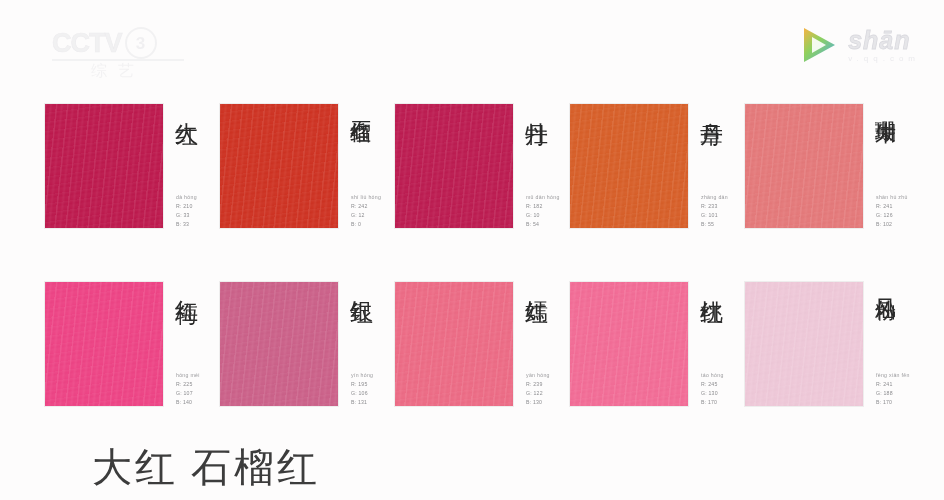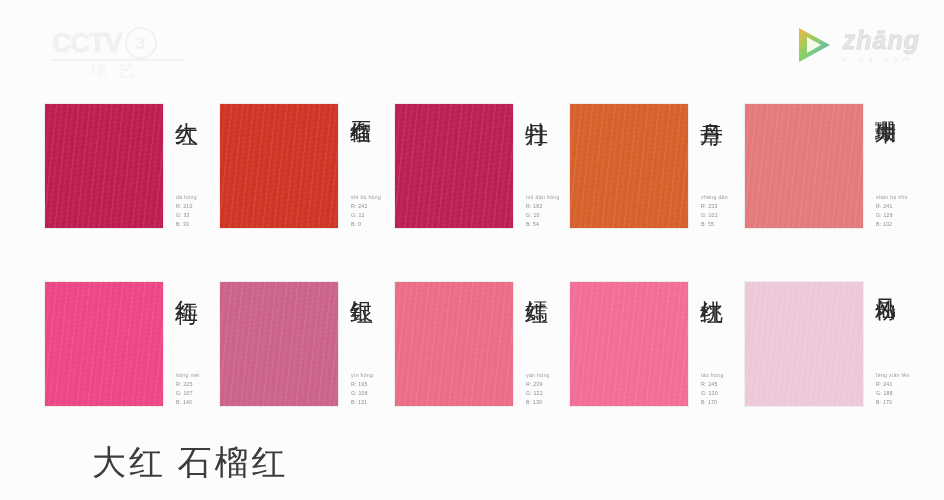--- a/index.html
+++ b/index.html
@@ -219,21 +219,21 @@
     color: #9a9a9d;
     letter-spacing: 0.3px;
   }
 
   
   .caption {
     position: absolute;
     left: 92px;
     top: 440px;
     font-family: "Liberation Serif", "DejaVu Serif", serif;
-    font-size: 34px;
+    font-size: 40px;
     letter-spacing: 3px;
     color: #3c3c3c;
     white-space: nowrap;
     text-align: right;
   }
 </style>
 </head>
 <body>
 
 <div id="stage" style="background: rgb(253, 252, 252);">
@@ -255,21 +255,21 @@
             <stop offset="0%" stop-color="#f5a623"></stop>
             <stop offset="42%" stop-color="#7ac943"></stop>
             <stop offset="100%" stop-color="#2f9ee0"></stop>
           </linearGradient>
         </defs>
         <path d="M7 4 L38 21 L7 38 Z" fill="url(#txg)" opacity="0.85"></path>
         <path d="M15 13 L29 21 L15 29 Z" fill="#ffffff" opacity="0.9"></path>
       </svg>
     </span>
     <span class="tx-name">
-      <span class="cn">zhāng</span>
+      <span class="cn">shān</span>
       <span class="sub">v.qq.com</span>
     </span>
   </div>
 
   <div class="grid">
 
     <div class="row">
       <div class="cell">
         <div class="chip-wrap">
           <div class="chip" style="background-color: rgb(189, 26, 78);"></div>

